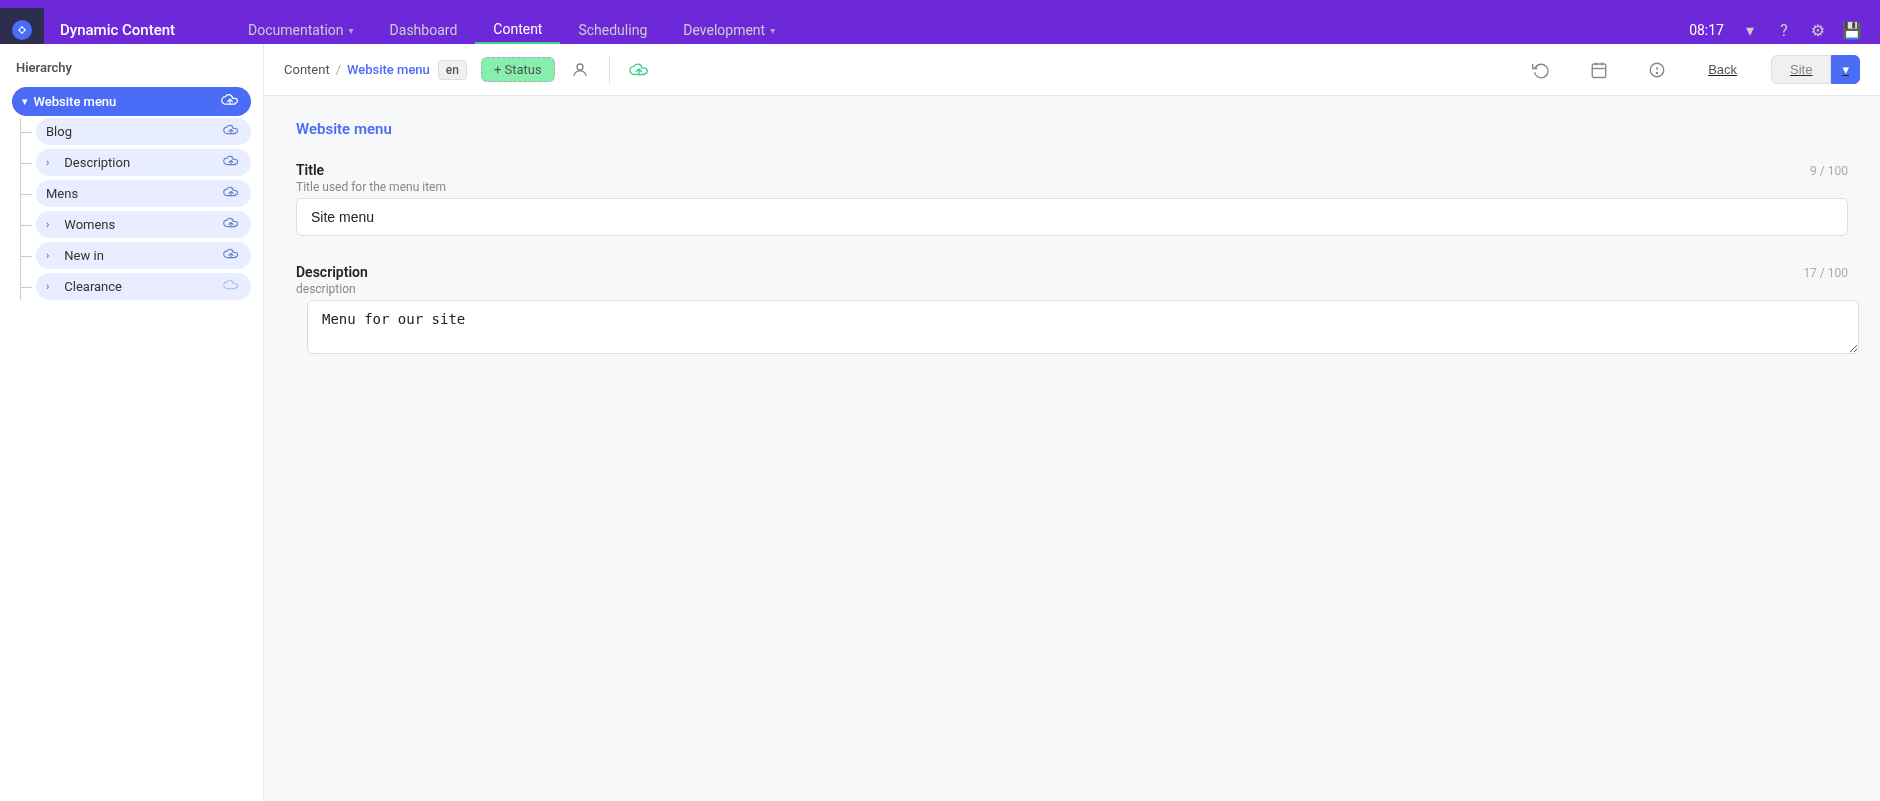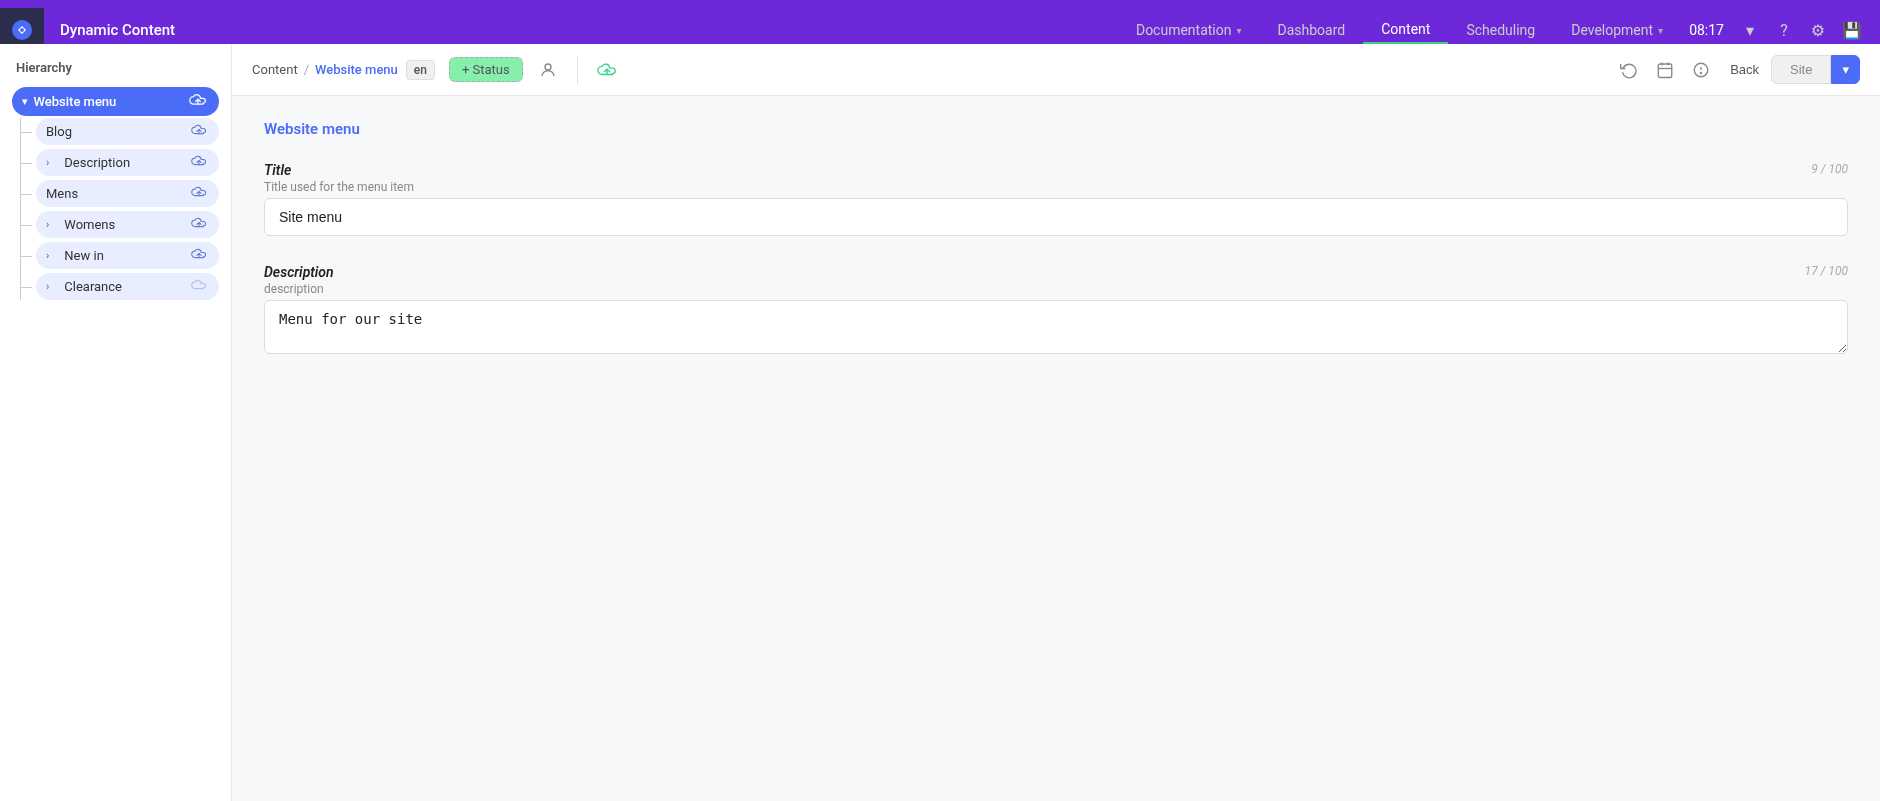--- a/index.html
+++ b/index.html
@@ -16,21 +16,21 @@
       width: 44px; height: 44px;
       background: #2d2d4e;
       flex-shrink: 0;
     }
     .topnav-logo svg { width: 24px; height: 24px; }
     .topnav-app-name {
       padding: 0 16px; font-size: 15px; font-weight: 500; color: #fff;
       width: 186px; flex-shrink: 0;
     }
     .topnav-items {
-      display: flex; align-items: center; flex: 1; height: 100%; justify-content: flex-end;
+      display: flex; align-items: center; flex: 1; height: 100%;
     }
     .topnav-item {
       display: flex; align-items: center; height: 100%;
       padding: 0 18px; color: #ccc; cursor: pointer; font-size: 14px;
       position: relative; gap: 5px;
     }
     .topnav-item.active { color: #fff; border-bottom: 2px solid #3ecf8e; }
     .topnav-item .chevron { font-size: 10px; color: #aaa; }
     .topnav-right {
       display: flex; align-items: center; gap: 2px; padding-right: 12px;
@@ -42,21 +42,21 @@
       color: #ccc; cursor: pointer; font-size: 16px;
     }
 
     
     .main-layout {
       display: flex; height: calc(801px - 44px);
     }
 
     
     .sidebar {
-      width: 232px; flex-shrink: 0;
+      width: 264px; flex-shrink: 0;
       background: #fff;
       border-right: 1px solid #e8e8e8;
       padding: 16px 12px;
       overflow-y: auto;
     }
     .sidebar-title {
       font-size: 13px; font-weight: 600; color: #555;
       margin-bottom: 12px; padding-left: 4px;
     }
 
@@ -119,21 +119,21 @@
       border: 1.5px dashed #aaa; border-radius: 6px;
       padding: 4px 12px; cursor: pointer;
       font-size: 13px; color: #555; background: #86efac; margin-left: 6px;
     }
     .topbar-icon-btn {
       width: 34px; height: 34px; border-radius: 50%;
       display: flex; align-items: center; justify-content: center;
       color: #777; cursor: pointer; font-size: 16px;
     }
     .topbar-sep { width: 1px; height: 28px; background: #e0e0e0; margin: 0 4px; }
-    .topbar-right { margin-left: auto; display: flex; align-items: center; gap: 2px; }
+    .topbar-right { margin-left: auto; display: flex; align-items: center; gap: 24px; text-decoration: underline; }
     .back-btn {
       background: none; border: none; cursor: pointer;
       font-size: 13px; color: #555; padding: 4px 10px;
     }
     .save-toggle {
       display: flex; align-items: center;
     }
     .save-btn {
       background: #f0f0f0; border: 1px solid #ddd;
       border-radius: 6px 0 0 6px;
@@ -152,36 +152,35 @@
       flex: 1; padding: 24px 32px;
       overflow-y: auto;
     }
     .content-section-title {
       font-size: 15px; font-weight: 600; color: #4a6cf7;
       margin-bottom: 24px;
     }
 
     .form-field { margin-bottom: 28px; }
     .field-header {
-      display: flex; justify-content: space-between; align-items: flex-start;
+      display: flex; justify-content: space-between; align-items: flex-end;
       margin-bottom: 2px;
-      font-style: italic;
     }
     .field-label { font-size: 14px; font-weight: 600; color: #222; }
     .field-hint { font-size: 12px; color: #888; margin-bottom: 4px; }
     .field-counter { font-size: 12px; color: #aaa; }
     .field-input {
       width: 100%; border: 1px solid #ddd; border-radius: 6px;
       padding: 10px 14px; font-size: 14px; color: #222;
       outline: none; background: #fff;
     }
     .field-textarea {
       width: 100%; border: 1px solid #ddd; border-radius: 6px;
       padding: 10px 14px; font-size: 14px; color: #222;
-      outline: none; background: #fff; resize: vertical; min-height: 52px;
+      outline: none; background: #fff; resize: vertical; min-height: 52px; margin-left: 11px;
     }
 
     
     .cloud-svg { width: 18px; height: 14px; }
     .cloud-svg-sm { width: 16px; height: 12px; }
   </style>
 </head>
 <body>
 
 <nav class="topnav">

